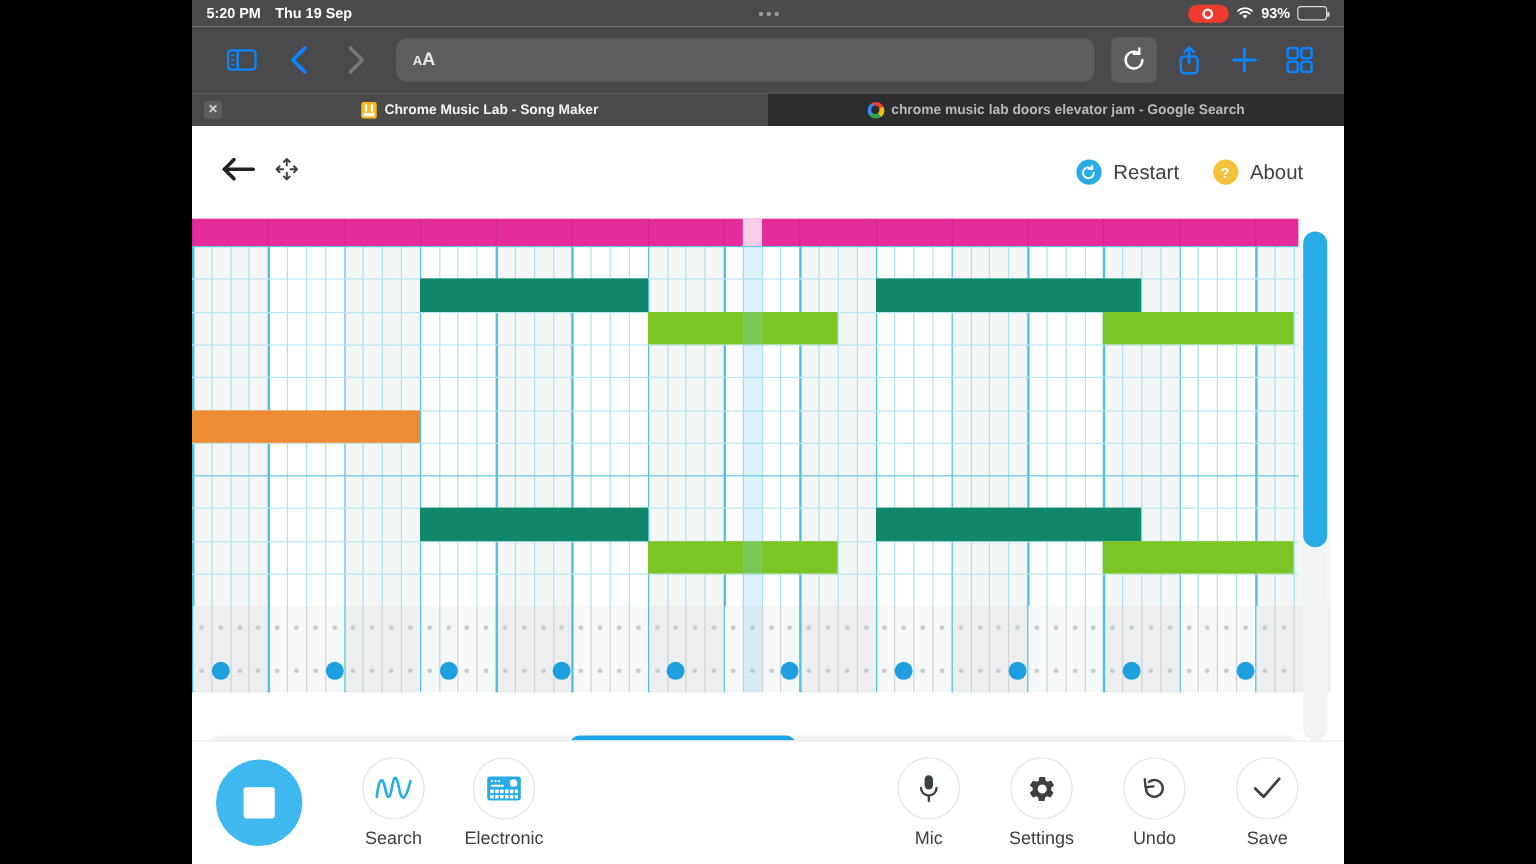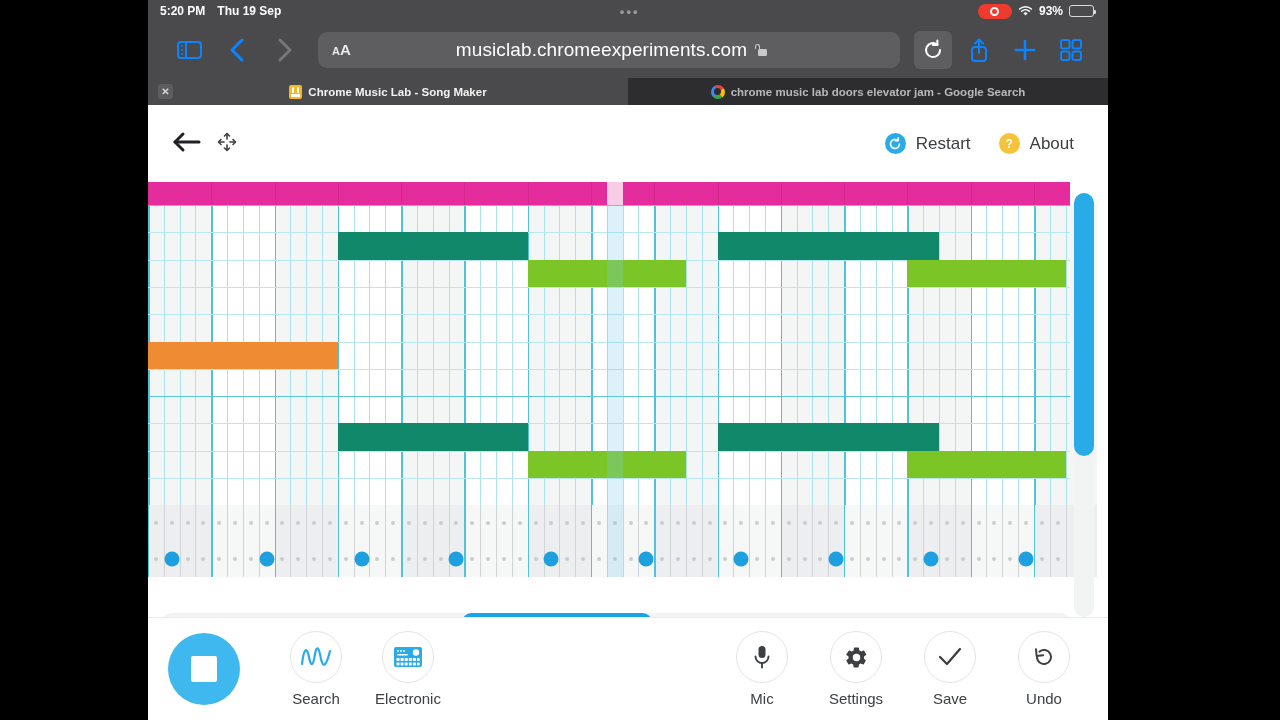--- a/index.html
+++ b/index.html
@@ -11,21 +11,21 @@
     overflow: hidden;
   }
   #screen {
     position: relative;
     width: 1280px; height: 720px;
     background: #000;
   }
   
   #device {
     position: absolute;
-    left: 148px; top: 0; width: 960px; height: 720px;
+    left: 160px; top: 0; width: 960px; height: 720px;
     background: #fff;
     overflow: hidden;
   }
   
   #statusbar {
     position: absolute; left: 0; top: 0; width: 960px; height: 22px;
     background: #4a4a4c;
     color: #fff;
     font-size: 12px; font-weight: bold;
     display: flex; align-items: center;
@@ -298,27 +298,20 @@
       <span class="icon-btn">
         <svg width="16" height="26" viewBox="0 0 16 26">
           <polyline points="3,3 13,13 3,23" fill="none" stroke="#77777a" stroke-width="3" stroke-linecap="round" stroke-linejoin="round"></polyline>
         </svg>
       </span>
     </div>
 
     <div class="urlbar">
       <span class="aa">
         <span class="small">A</span><span class="big">A</span>
-      </span>
-      <span class="url-text">
-        <span>musiclab.chromeexperiments.com</span>
-        <span class="lock">
-              <span class="shackle"></span>
-              <span class="body"></span>
-            </span>
       </span>
     </div>
 
     <div class="right-icons">
       <span class="icon-btn reload-btn">
         <svg width="22" height="22" viewBox="0 0 22 22">
           <path d="M18 11 a7 7 0 1 1 -2.6 -5.4" fill="none" stroke="#fff" stroke-width="2" stroke-linecap="round"></path>
           <polyline points="15.4,1.4 15.4,5.9 10.9,5.9" fill="none" stroke="#fff" stroke-width="2" stroke-linecap="round" stroke-linejoin="round"></polyline>
         </svg>
       </span>
@@ -771,33 +764,33 @@
         <div class="tool">
           <span class="circ">
             <svg width="25" height="25" viewBox="0 0 24 24">
               <path fill="#3c4043" d="M19.14 12.94a7.07 7.07 0 0 0 0-1.88l2.03-1.58a.5.5 0 0 0 .12-.64l-1.92-3.32a.5.5 0 0 0-.6-.22l-2.39.96a7.03 7.03 0 0 0-1.63-.94l-.36-2.54a.5.5 0 0 0-.5-.42h-3.84a.5.5 0 0 0-.5.42l-.36 2.54c-.59.24-1.13.56-1.63.94l-2.39-.96a.5.5 0 0 0-.6.22L2.25 8.84a.5.5 0 0 0 .12.64l2.03 1.58a7.07 7.07 0 0 0 0 1.88L2.37 14.52a.5.5 0 0 0-.12.64l1.92 3.32c.13.22.39.3.6.22l2.39-.96c.5.38 1.04.7 1.63.94l.36 2.54c.04.24.25.42.5.42h3.84c.25 0 .46-.18.5-.42l.36-2.54c.59-.24 1.13-.56 1.63-.94l2.39.96c.22.08.47 0 .6-.22l1.92-3.32a.5.5 0 0 0-.12-.64zM12 15.6A3.6 3.6 0 1 1 12 8.4a3.6 3.6 0 0 1 0 7.2z"></path>
             </svg>
           </span>
           <span class="lbl">Settings</span>
         </div>
         <div class="tool">
           <span class="circ">
-            <svg width="26" height="22" viewBox="0 0 26 22">
-              <polyline points="3,11 10,18 23,3" fill="none" stroke="#3c4043" stroke-width="2.3" stroke-linecap="round" stroke-linejoin="round"></polyline>
-            </svg>
-          </span>
-          <span class="lbl">Save</span>
-        </div>
-        <div class="tool">
-          <span class="circ">
             <svg width="24" height="24" viewBox="0 0 24 24">
               <path d="M5 12 a7 7 0 1 0 2.4 -5.3" fill="none" stroke="#3c4043" stroke-width="2" stroke-linecap="round"></path>
               <polyline points="4,4.3 4.6,11 11.2,10.3" fill="none" stroke="#3c4043" stroke-width="2" stroke-linecap="round" stroke-linejoin="round"></polyline>
             </svg>
           </span>
           <span class="lbl">Undo</span>
         </div>
+        <div class="tool">
+          <span class="circ">
+            <svg width="26" height="22" viewBox="0 0 26 22">
+              <polyline points="3,11 10,18 23,3" fill="none" stroke="#3c4043" stroke-width="2.3" stroke-linecap="round" stroke-linejoin="round"></polyline>
+            </svg>
+          </span>
+          <span class="lbl">Save</span>
+        </div>
       </div>
     </div>
 
   </div>
  </div>
 </div>
 
 </body></html>

